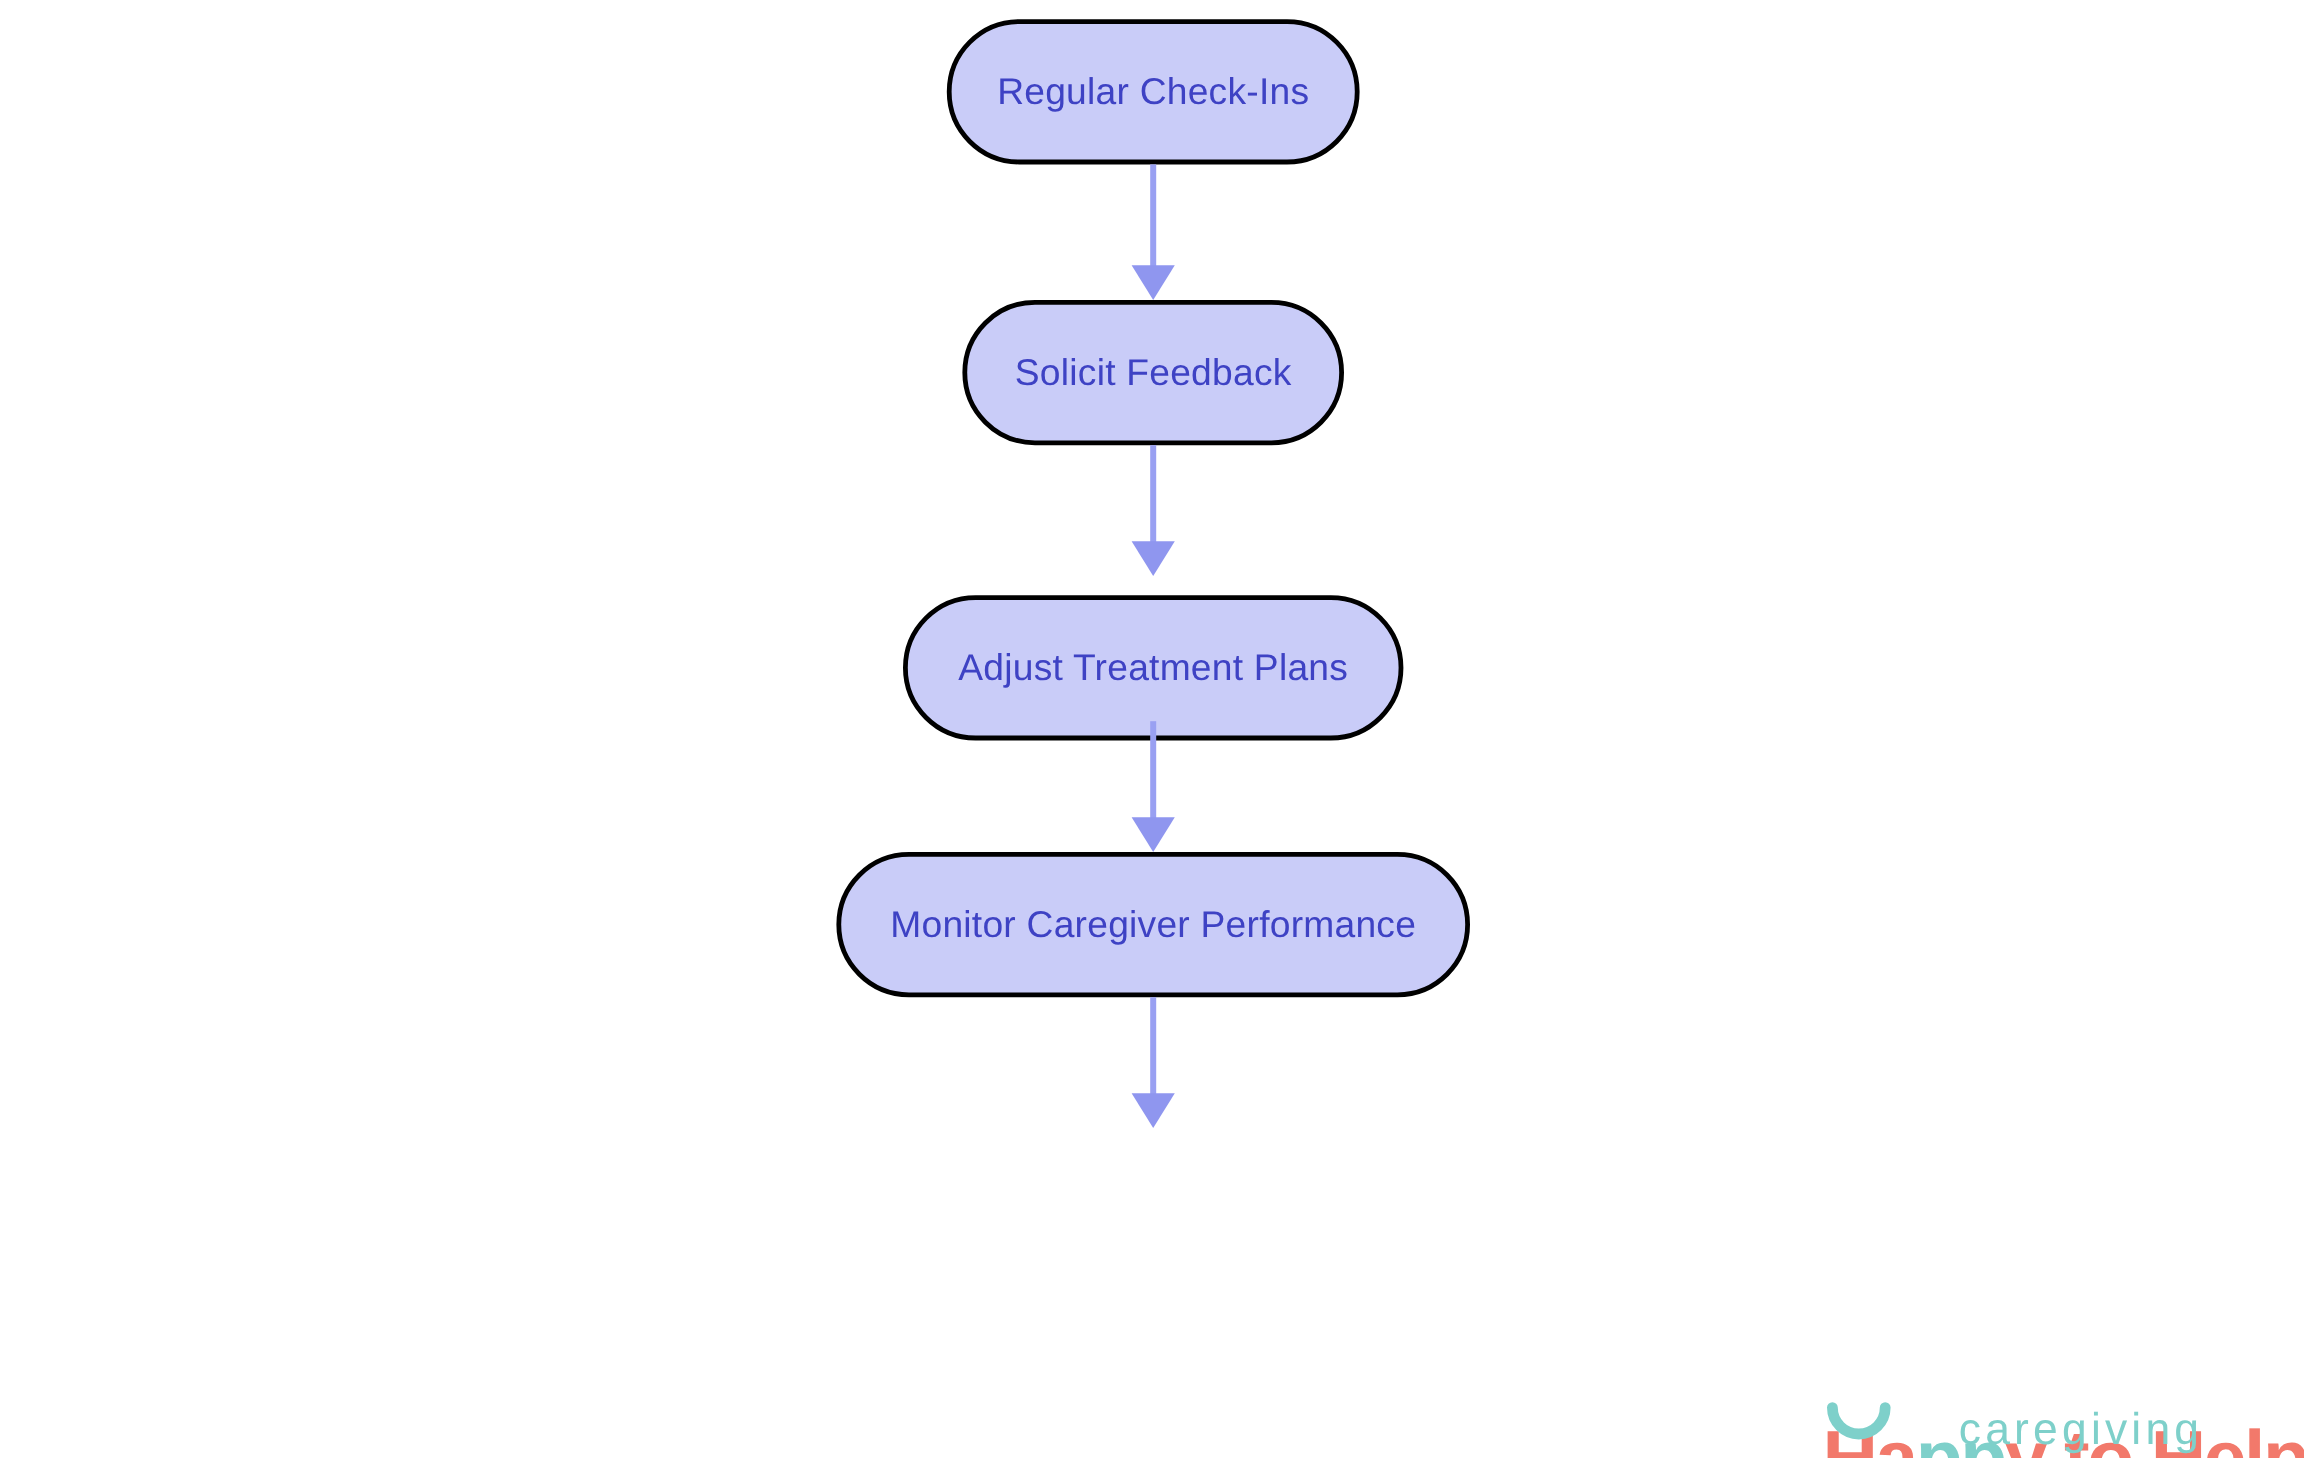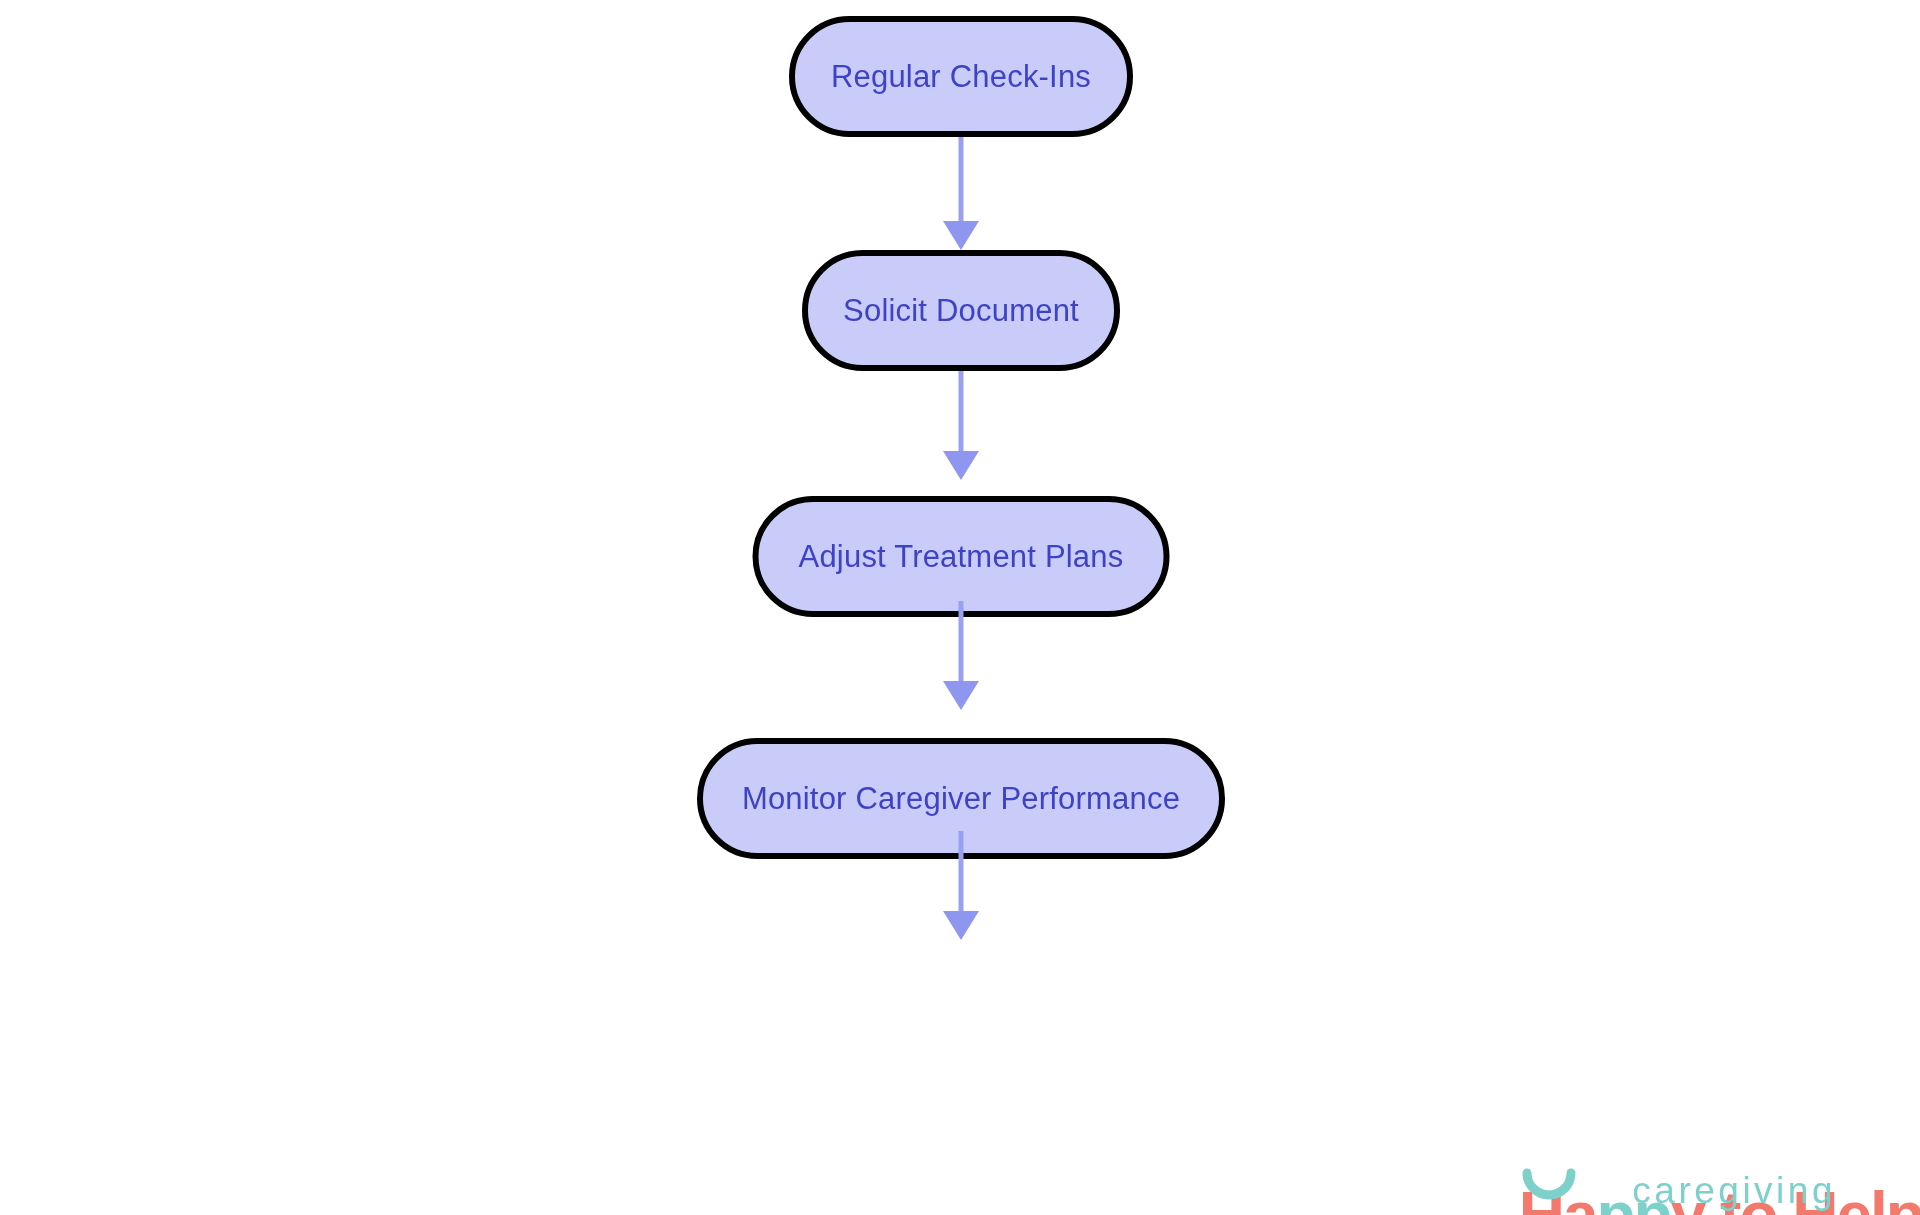--- a/index.html
+++ b/index.html
@@ -16,34 +16,34 @@
     background: #ffffff;
   }
 
   
   .node {
     position: absolute;
     left: 961px;
     transform: translateX(-50%);
     height: 121px;
     background: #c9ccf8;
-    border: 6px solid #000000;
+    border: 4px solid #000000;
     border-radius: 61px;
     display: flex;
     align-items: center;
     justify-content: center;
     color: #3e42c4;
     font-size: 31px;
     letter-spacing: 0.2px;
     white-space: nowrap;
   }
   .n1 { top: 16px;  width: 344px; }
   .n2 { top: 250px; width: 318px; }
   .n3 { top: 496px; width: 417px; }
-  .n4 { top: 710px; width: 528px; margin-top: 28px; }
+  .n4 { top: 710px; width: 528px; }
   .n5 { top: 940px; width: 426px; }
 
   
   .arrow {
     position: absolute;
     left: 961px;
     transform: translateX(-50%);
     width: 36px;
   }
   .a1 { top: 137px; height: 113px; }
@@ -110,21 +110,21 @@
 
 <div class="page">
 
   <div class="node n1">Regular Check-Ins</div>
 
   <div class="arrow a1">
     <div class="shaft"></div>
     <div class="head"></div>
   </div>
 
-  <div class="node n2">Solicit Document</div>
+  <div class="node n2">Solicit Feedback</div>
 
   <div class="arrow a2">
     <div class="shaft"></div>
     <div class="head"></div>
   </div>
 
   <div class="node n3">Adjust Treatment Plans</div>
 
   <div class="arrow a3">
     <div class="shaft"></div>

